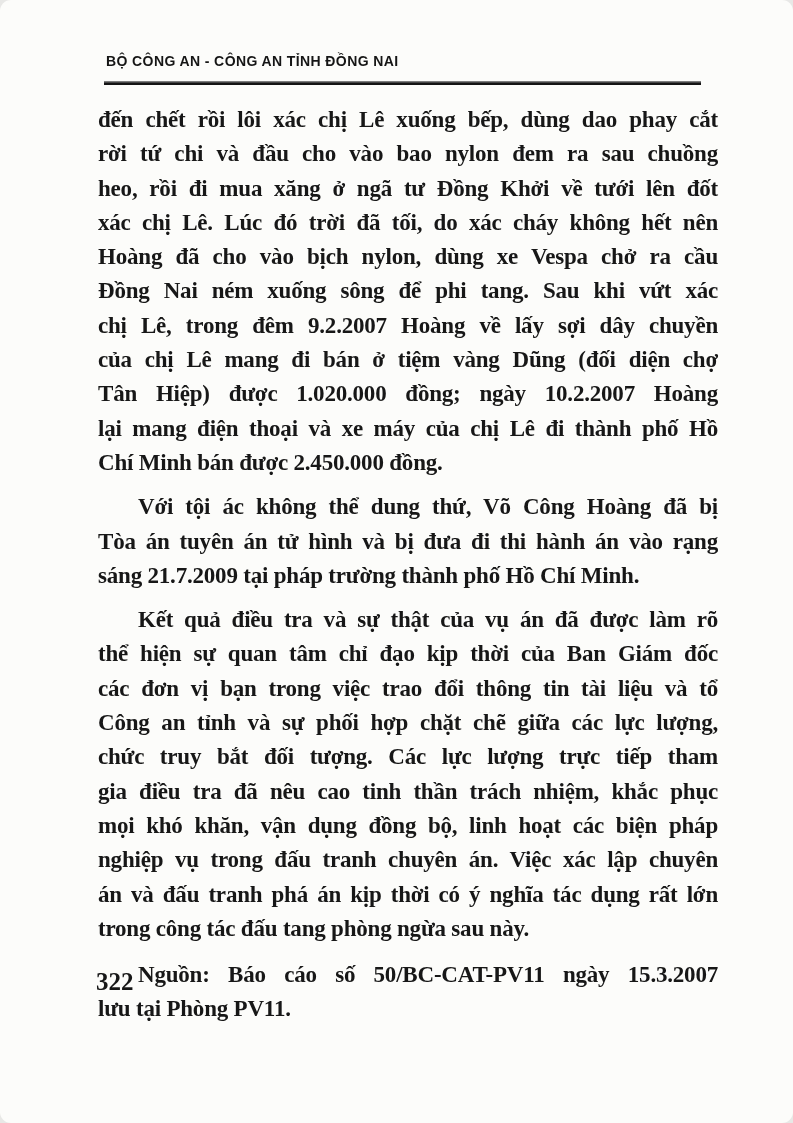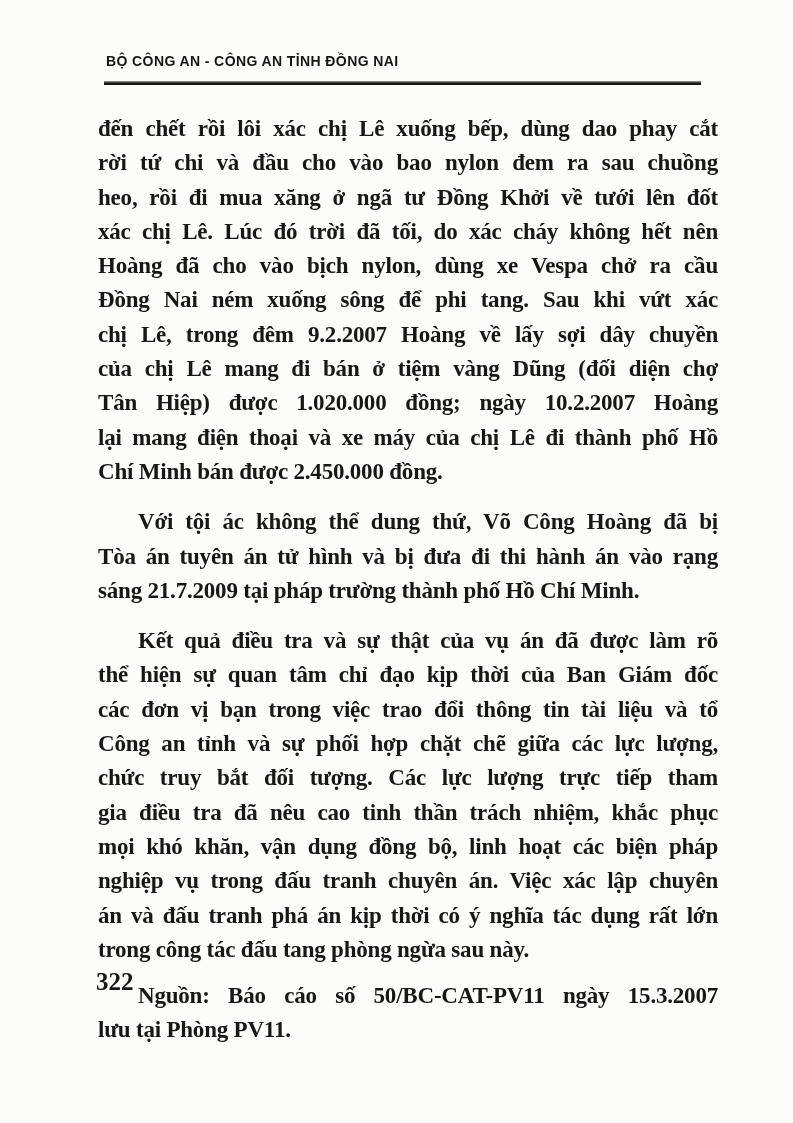--- a/index.html
+++ b/index.html
@@ -5,20 +5,21 @@
   html, body { margin: 0; padding: 0; background: #e8e8e6; }
   .page {
     position: relative;
     width: 793px;
     height: 1123px;
     margin: 0 auto;
     background: #fcfcfa;
     color: #171717;
     font-family: "Liberation Serif", serif;
     overflow: hidden;
+    border-radius: 11px;
   }
   .running-head {
     position: absolute;
     left: 106px;
     top: 53px;
     font-family: "Liberation Sans", sans-serif;
     font-weight: bold;
     font-size: 14px;
     letter-spacing: 0.4px;
     color: #151515;
@@ -28,29 +29,29 @@
     position: absolute;
     left: 104px;
     top: 81px;
     width: 597px;
     height: 4px;
     background: linear-gradient(#9a9a9a, #141414 60%);
   }
   .content {
     position: absolute;
     left: 98px;
-    top: 112px;
+    top: 103px;
     width: 620px;
     font-size: 23px;
     font-weight: bold;
     line-height: 34.3px;
     letter-spacing: -0.2px;
   }
   .para { margin: 0; }
-  .para + .para { margin-top: 16px; }
+  .para + .para { margin-top: 10px; }
   .para.source { margin-top: 12px; }
   .line { text-align: justify; text-align-last: justify; }
   .line.last { text-align-last: left; }
   .para.indented .line.first { text-indent: 40px; }
   .page-number {
     position: absolute;
     left: 96px;
     top: 968px;
     font-size: 25px;
     font-weight: bold;

